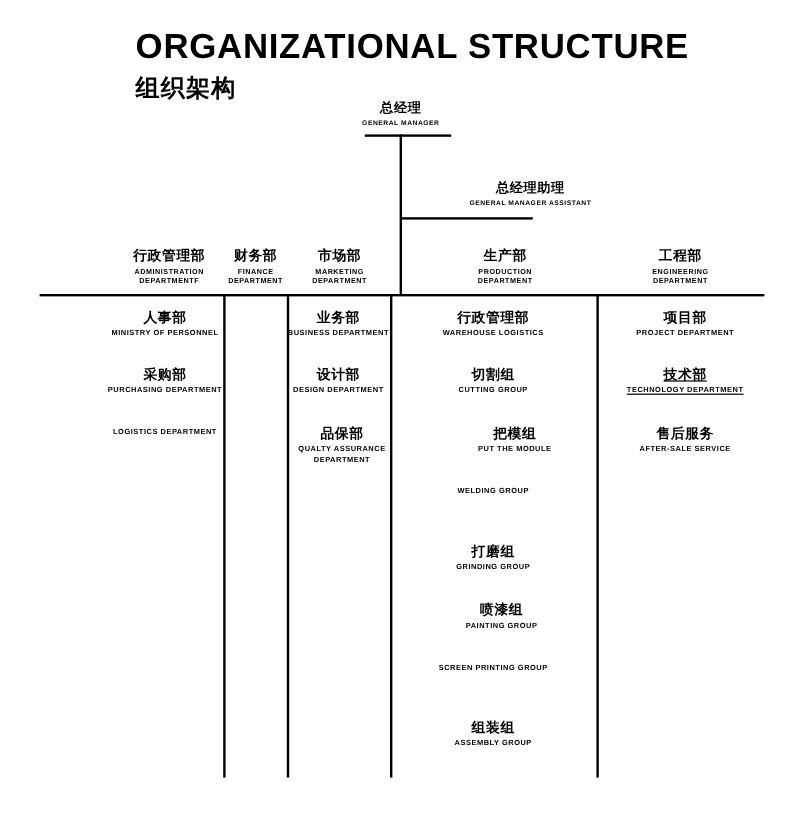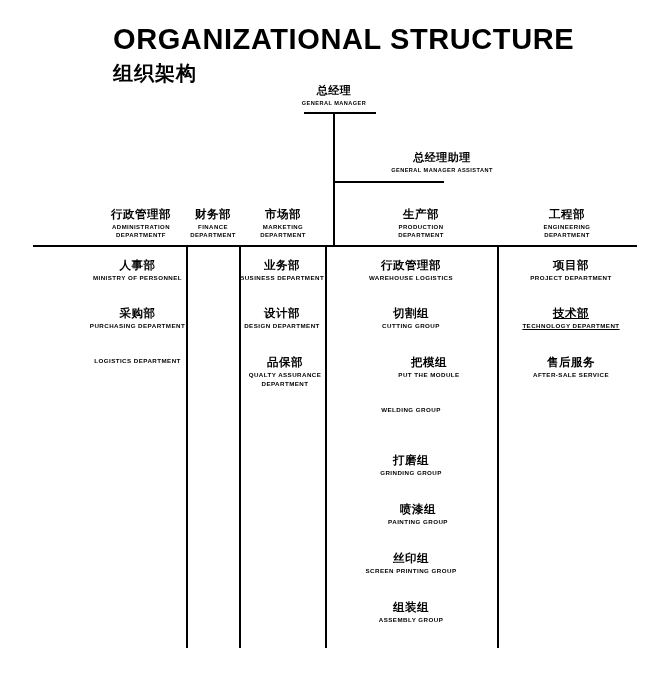--- a/index.html
+++ b/index.html
@@ -177,21 +177,20 @@
 </div>
 <div class="node" style="left:335px; top:453px; width:152px;">
   <div class="cn">打磨组</div>
   <div class="en">GRINDING GROUP</div>
 </div>
 <div class="node" style="left:342px; top:502px; width:152px;">
   <div class="cn">喷漆组</div>
   <div class="en">PAINTING GROUP</div>
 </div>
 <div class="node" style="left:335px; top:551px; width:152px;">
-  <div class="cn">丝印组</div>
   <div class="en">SCREEN PRINTING GROUP</div>
 </div>
 <div class="node" style="left:335px; top:600px; width:152px;">
   <div class="cn">组装组</div>
   <div class="en">ASSEMBLY GROUP</div>
 </div>
 
 <div class="node" style="left:497px; top:258px; width:148px;">
   <div class="cn">项目部</div>
   <div class="en">PROJECT DEPARTMENT</div>

